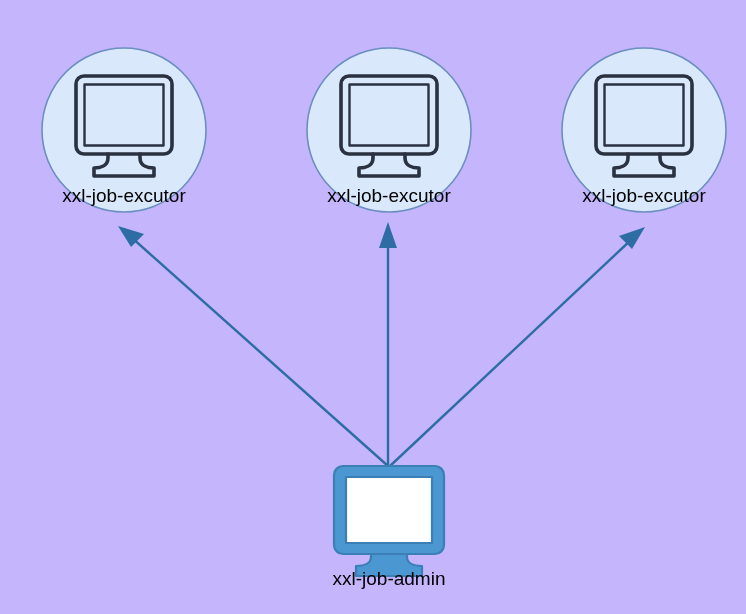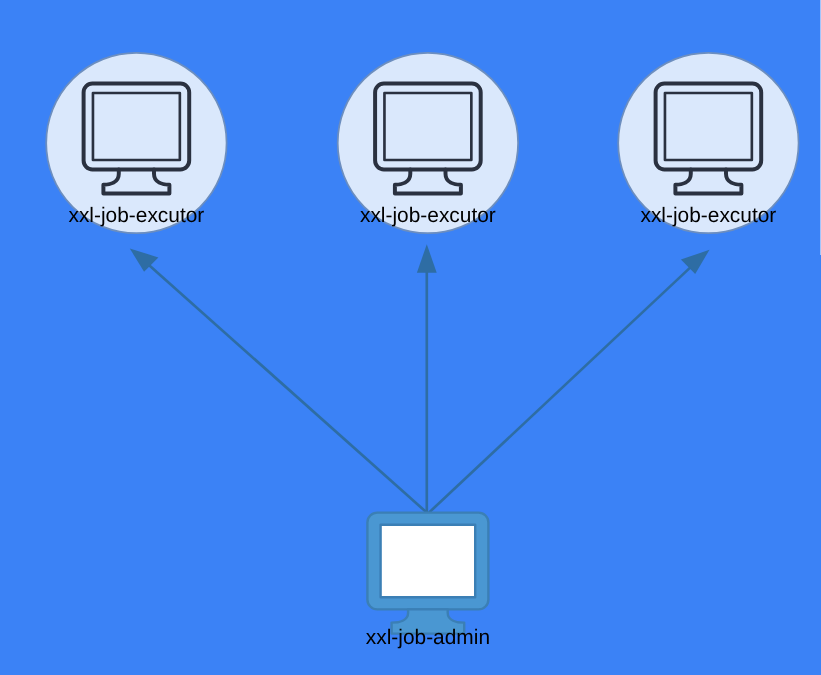--- a/index.html
+++ b/index.html
@@ -7,21 +7,21 @@
     padding: 0;
     background: #ffffff;
   }
   body {
     font-family: "Liberation Sans", sans-serif;
   }
   #canvas {
     position: relative;
     width: 746px;
     height: 614px;
-    background: #3b82f6;
+    background: #c4b5fd;
     overflow: hidden;
   }
   #diagram-svg {
     position: absolute;
     top: 0;
     left: 0;
     width: 746px;
     height: 614px;
     display: block;
   }

